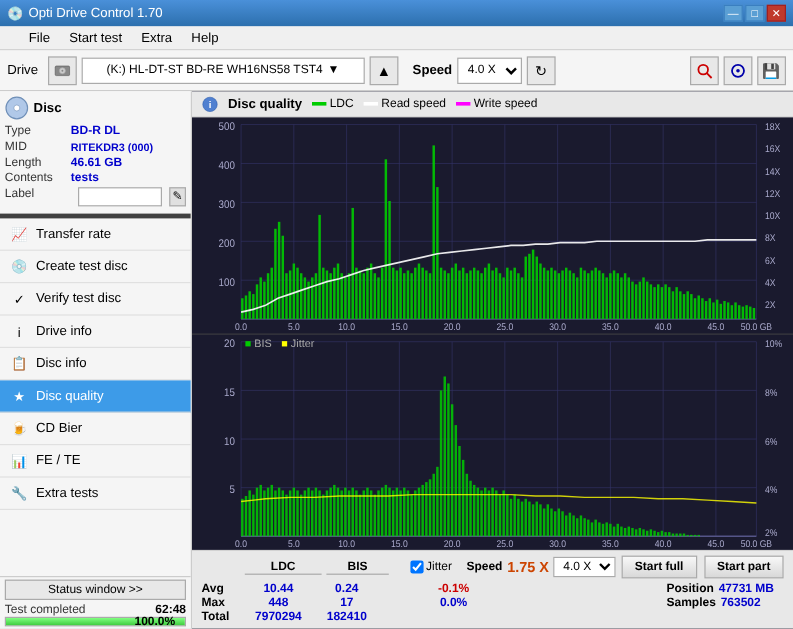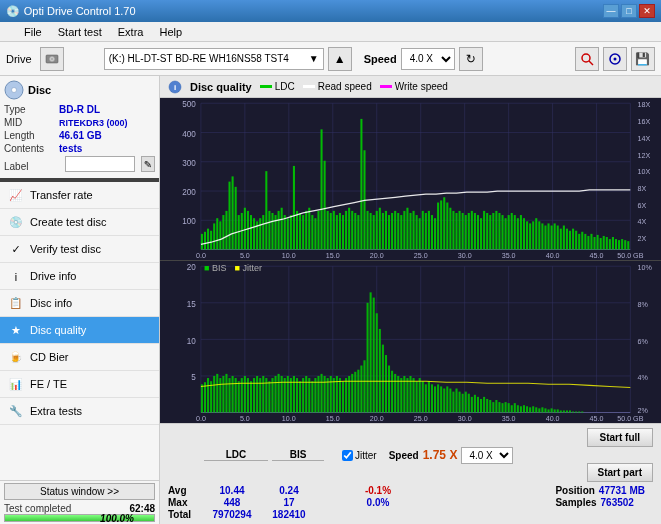--- a/index.html
+++ b/index.html
@@ -53,25 +53,24 @@
       align-items: center;
       border-bottom: 1px solid #ccc;
       padding: 0 6px;
       gap: 4px;
     }
     .toolbar-label { font-weight: normal; font-size: 11px; margin-right: 4px; }
     .toolbar-drive-select {
       display: flex; align-items: center;
       border: 1px solid #aaa;
       background: white;
-      padding: 2px 4px;
+      padding: 2px 20px;
       height: 22px;
       min-width: 220px;
       font-size: 10px;
-      margin-left: 36px;
     }
     .toolbar-icon-btn {
       width: 24px; height: 24px;
       background: #e8e8e8;
       border: 1px solid #aaa;
       display: flex; align-items: center; justify-content: center;
       cursor: pointer;
       font-size: 12px;
     }
     .toolbar-speed-label { font-weight: bold; margin-left: 8px; }
@@ -113,21 +112,21 @@
     .disc-info-row {
       display: flex;
       align-items: center;
       margin-bottom: 2px;
       font-size: 10px;
     }
     .disc-info-label { color: #333; width: 55px; flex-shrink: 0; }
     .disc-info-value { color: #0000cc; font-weight: bold; }
     .disc-info-value.blue { color: #0000cc; }
     .label-input-row {
-      display: flex; align-items: flex-end; gap: 6px;
+      display: flex; align-items: flex-start; gap: 6px;
     }
     .label-input {
       border: 1px solid #aaa;
       height: 16px;
       width: 70px;
       font-size: 9px;
       padding: 1px 2px;
     }
     .label-btn {
       width: 16px; height: 16px;
@@ -184,26 +183,25 @@
       border: 1px solid #aaa;
       position: relative;
     }
     .progress-bar-fill {
       height: 100%;
       background: linear-gradient(to bottom, #80ff80, #40cc40);
       width: 100%;
     }
     .progress-text {
       position: absolute;
-      right: 20px; top: 0;
+      right: 8px; top: 0;
       height: 100%;
       display: flex; align-items: center;
       font-size: 10px;
       font-weight: bold;
-      font-style: italic;
     }
     .status-text { font-size: 10px; color: #333; }
     .time-text { font-size: 10px; font-weight: bold; margin-left: auto; }
 
     
     .right-panel {
       flex: 1;
       background: #1a1a2e;
       display: flex;
       flex-direction: column;
@@ -829,21 +827,21 @@
         <div style="margin-left:8px;display:flex;align-items:center;gap:4px;">
           <span style="font-weight:bold;">Speed</span>
           <span style="color:#cc4400;font-weight:bold;font-size:12px;">1.75 X</span>
         </div>
         <select class="speed-select-box">
           <option>4.0 X</option>
           <option>2.0 X</option>
           <option>6.0 X</option>
           <option>8.0 X</option>
         </select>
-        <div style="margin-left:auto;display:flex;flex-direction:column;gap:16px;">
+        <div style="margin-left:auto;display:flex;flex-direction:row;gap:6px;">
           <button class="start-btn">Start full</button>
           <button class="start-btn">Start part</button>
         </div>
       </div>
 
       <div style="display:flex;align-items:flex-start;gap:4px;font-size:10px;">
         <div style="display:flex;flex-direction:column;gap:1px;">
           <div style="display:flex;align-items:center;gap:2px;">
             <span style="width:32px;font-weight:bold;">Avg</span>
             <span style="width:60px;text-align:center;color:#0000cc;font-weight:bold;">10.44</span>

